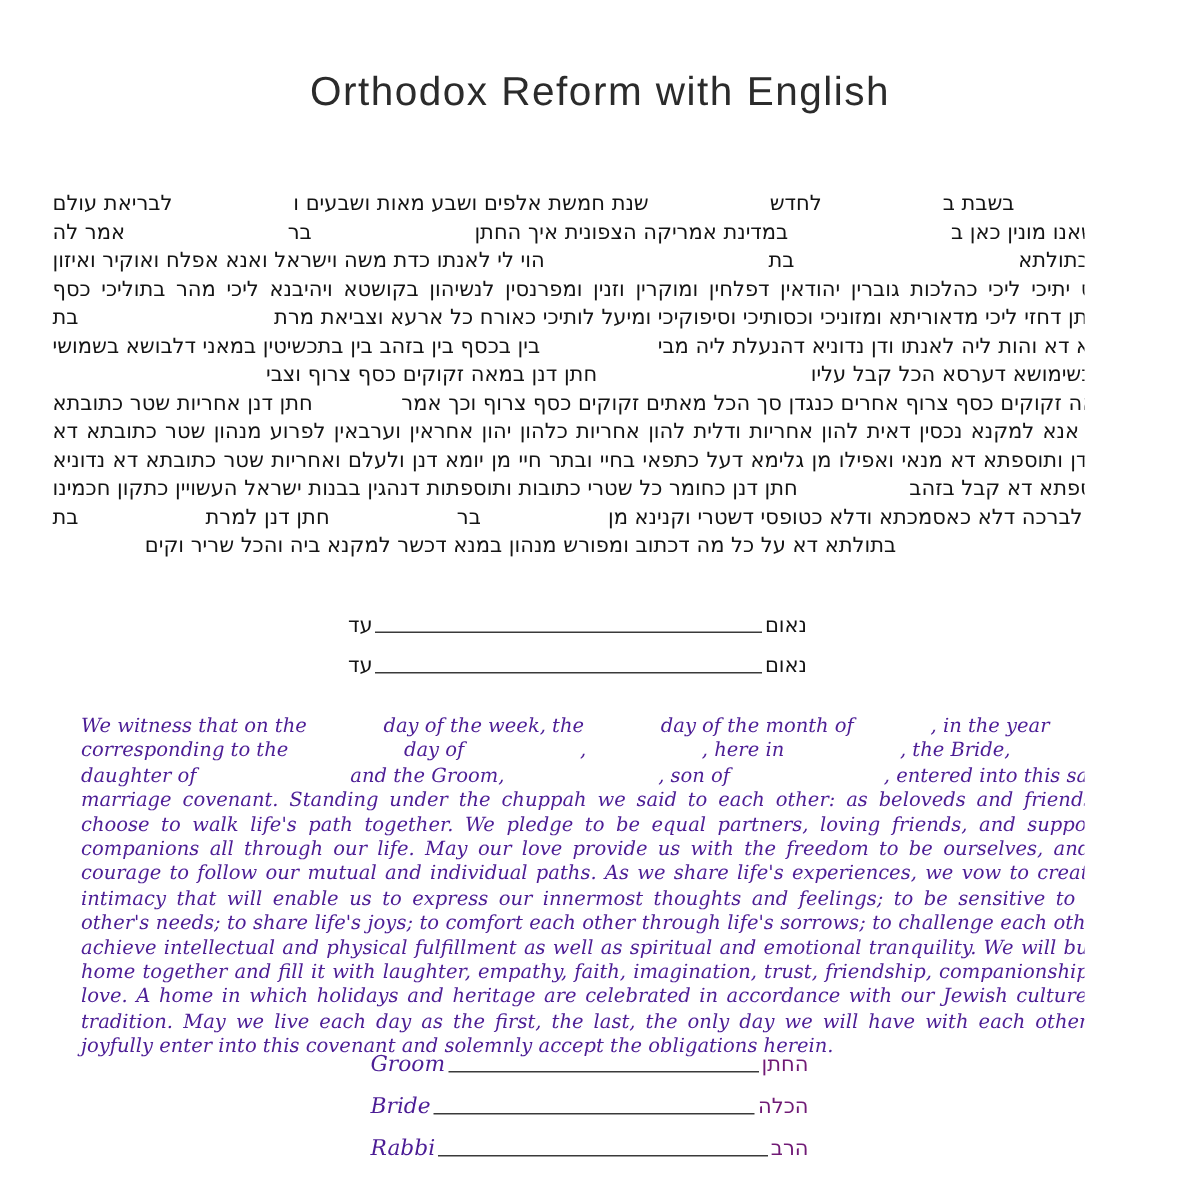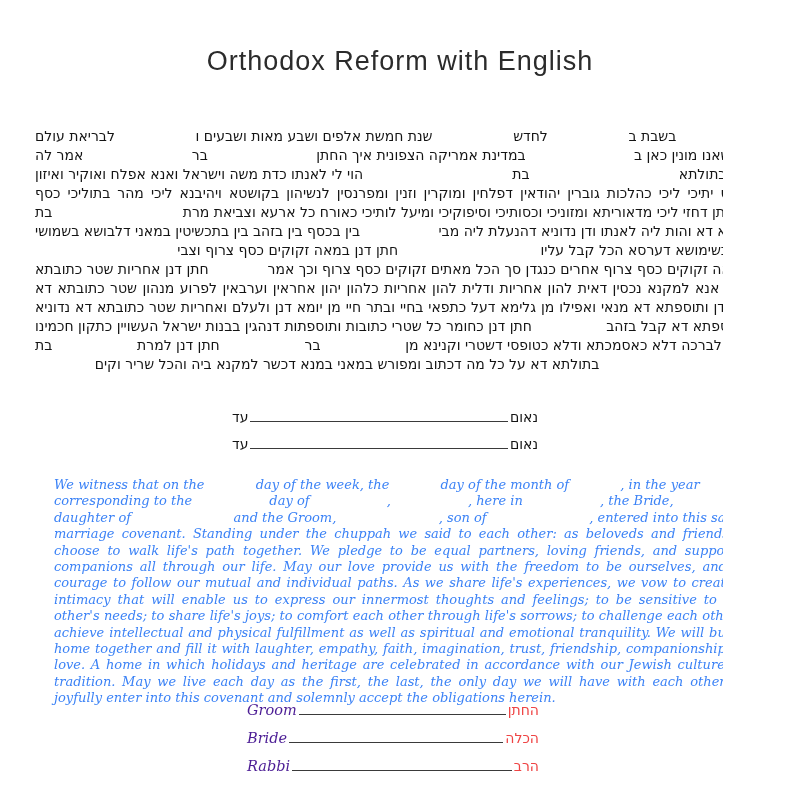--- a/index.html
+++ b/index.html
@@ -29,30 +29,30 @@
   .naum-block {
     position:absolute; top:404px; left:232px; width:306px;
     font-family:"DejaVu Sans", sans-serif; font-size:14px; color:#141414;
   }
   .naum-row { display:flex; direction:rtl; align-items:flex-end; height:21px; margin-bottom:6px; }
   .rule { flex:1 1 auto; border-bottom:1px solid #3a3a3a; margin:0 2px 3px 2px; }
   
   .english-block {
     position:absolute; top:477px; left:54px; width:701px;
     font-family:"DejaVu Serif", serif; font-style:italic;
-    font-size:13px; line-height:16.4px; color:#3b82f6;
+    font-size:13px; line-height:16.4px; color:#4c1d95;
   }
   .e-line { display:flex; align-items:baseline; white-space:nowrap; }
   .e-line .gap { flex:1 1 auto; min-width:10px; }
   .e-body { margin:0; text-align:justify; }
   
   .bottom-block { position:absolute; top:698px; left:247px; width:292px; }
   .sig-row { display:flex; align-items:flex-end; height:20px; margin-bottom:8px; }
   .sig-row .eng { font-family:"DejaVu Serif", serif; font-style:italic; font-size:14.5px; color:#4c1d95; }
-  .sig-row .heb { font-family:"DejaVu Sans", sans-serif; font-size:14px; direction:rtl; color:#ef4444; }
+  .sig-row .heb { font-family:"DejaVu Sans", sans-serif; font-size:14px; direction:rtl; color:#701a75; }
 </style>
 </head>
 <body>
 
 <div class="page">
 
   <h1 class="title">Orthodox Reform with English</h1>
 
   <div class="hebrew-block">
     <div class="h-line">
@@ -120,21 +120,21 @@
     <div class="h-line">
       <span>זכרונם לברכה דלא כאסמכתא ודלא כטופסי דשטרי וקנינא מן</span>
       <span class="gap"></span>
       <span>בר</span>
       <span class="gap"></span>
       <span>חתן דנן למרת</span>
       <span class="gap"></span>
       <span>בת</span>
     </div>
     <div class="h-line center">
-      <span>בתולתא דא על כל מה דכתוב ומפורש במאני במנא דכשר למקנא ביה והכל שריר וקים</span>
+      <span>בתולתא דא על כל מה דכתוב ומפורש מנהון במנא דכשר למקנא ביה והכל שריר וקים</span>
     </div>
   </div>
 
   <div class="naum-block">
     <div class="naum-row">
       <span>נאום</span>
       <span class="rule"></span>
       <span>עד</span>
     </div>
     <div class="naum-row">

